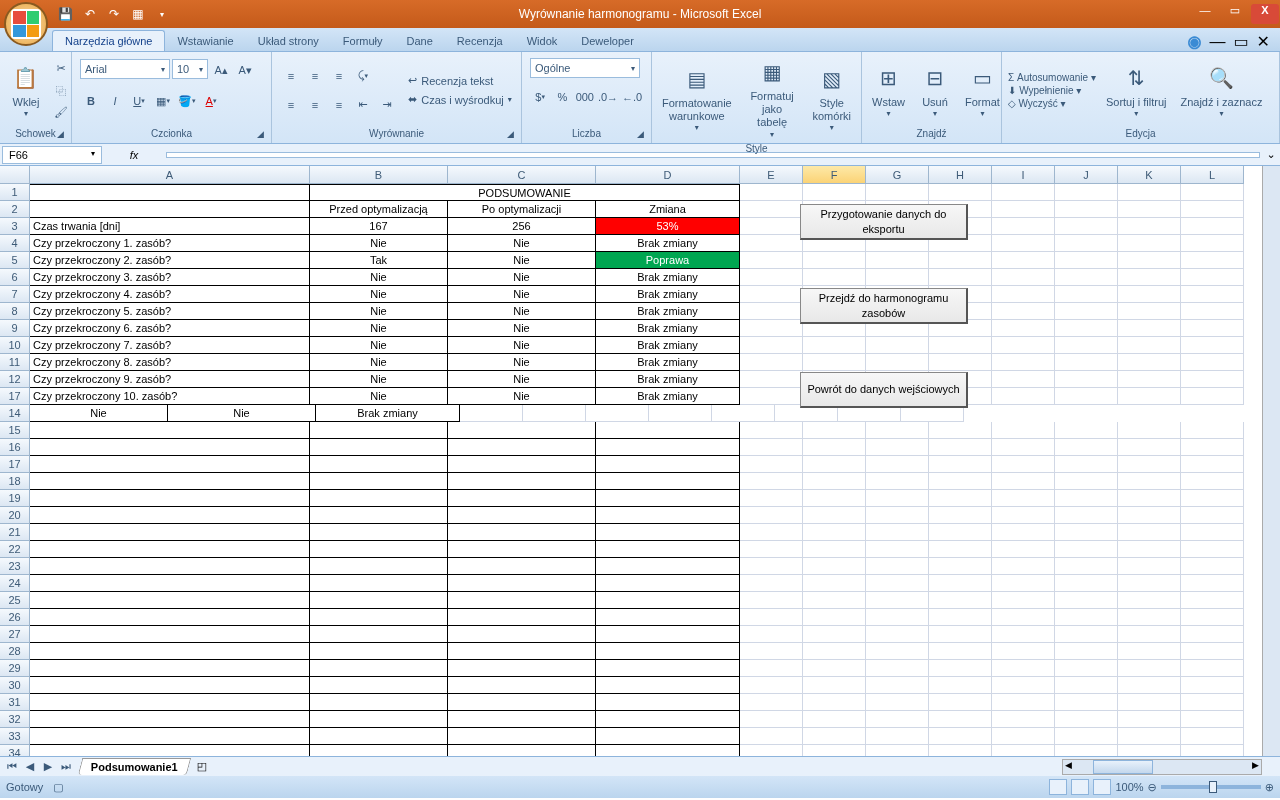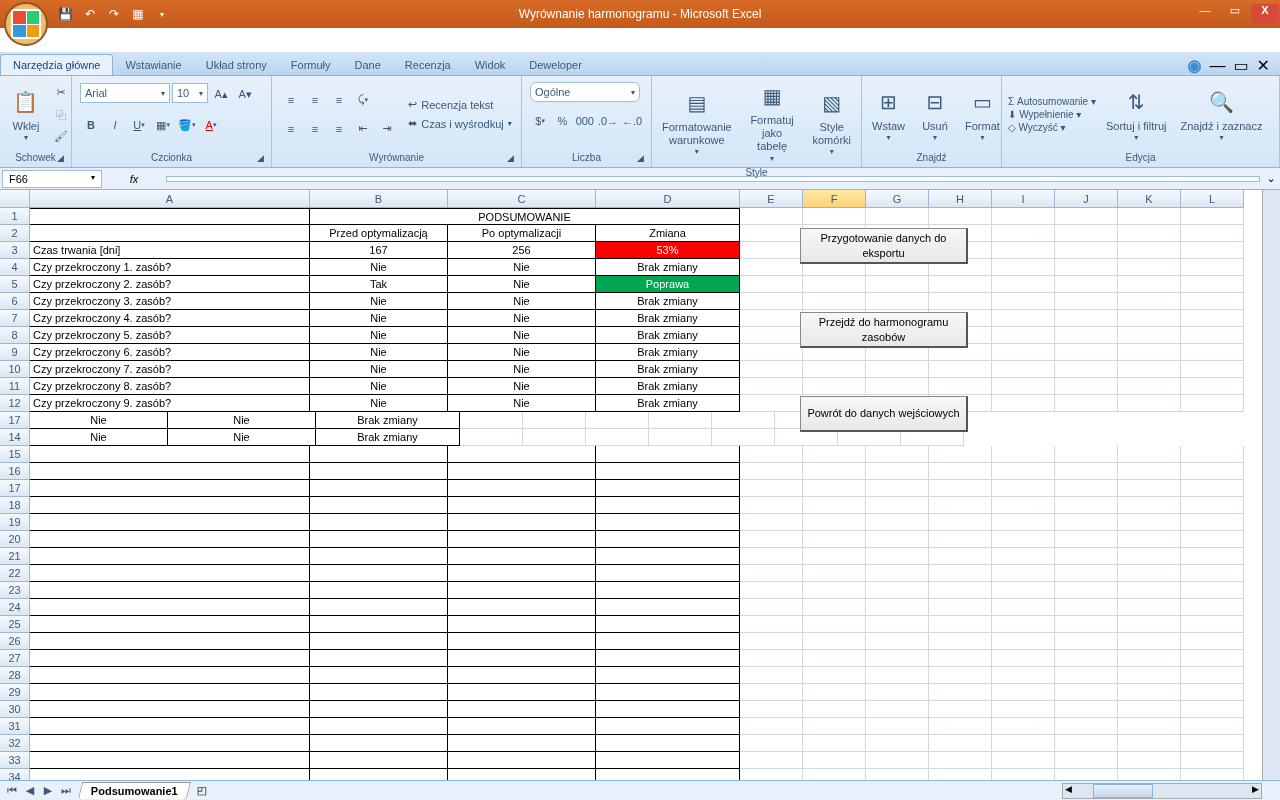--- a/index.html
+++ b/index.html
@@ -11,21 +11,21 @@
 .office-btn-inner { width: 30px; height: 30px; background: #fff; border-radius: 4px; display: grid; grid-template-columns: 1fr 1fr; grid-template-rows: 1fr 1fr; gap: 1px; padding: 2px; }
 .office-btn-inner div:nth-child(1){background:#e74c3c;} .office-btn-inner div:nth-child(2){background:#2ecc71;} .office-btn-inner div:nth-child(3){background:#3498db;} .office-btn-inner div:nth-child(4){background:#f39c12;}
 .qat { margin-left: 56px; display: flex; gap: 4px; align-items: center; }
 .qat-btn { width: 20px; height: 20px; display: flex; align-items: center; justify-content: center; font-size: 12px; color: #fff; }
 .title-text { position: absolute; left: 50%; transform: translateX(-50%); }
 .win-controls { margin-left: auto; display: flex; }
 .win-btn { width: 28px; height: 20px; text-align: center; color: #fff; font-size: 11px; margin: 0 1px; }
 .win-btn.close { background: #d84a38; border-radius: 3px; font-weight: bold; }
 
 
-.ribbon-tabs { height: 24px; background: linear-gradient(#d3e5f7, #bbd5ee); display: flex; align-items: end; border-bottom: 1px solid #8db4dc; margin-top: 24px; }
+.ribbon-tabs { height: 24px; background: linear-gradient(#d3e5f7, #bbd5ee); display: flex; align-items: end; padding-left: 52px; border-bottom: 1px solid #8db4dc; }
 .ribbon-tab { padding: 4px 12px; font-size: 11px; color: #3b5a7a; cursor: pointer; }
 .ribbon-tab.active { background: #e8f1fb; border: 1px solid #8db4dc; border-bottom: none; border-radius: 3px 3px 0 0; color: #15428b; }
 .ribbon-help { margin-left: auto; padding-right: 10px; display: flex; gap: 8px; align-items: center; }
 
 
 .ribbon { height: 92px; background: linear-gradient(#e8f1fb, #d3e5f7); display: flex; border-bottom: 1px solid #8db4dc; font-size: 11px; color: #3b5a7a; }
 .rgroup { border-right: 1px solid #aac4de; display: flex; flex-direction: column; padding: 2px 4px; position: relative; }
 .rgroup-body { flex: 1; display: flex; align-items: center; gap: 2px; }
 .rgroup-label { text-align: center; font-size: 10px; padding: 2px 0; position: relative; }
 .dialog-launcher { position: absolute; right: 2px; bottom: 2px; width: 12px; height: 12px; font-size: 9px; color: #3b5a7a; }
@@ -205,21 +205,21 @@
             <span style="font-size:8px;">▾</span>
           </div>
       </div>
     </div>
     <div class="rgroup-label">Wyrównanie</div>
     <div class="dialog-launcher">◢</div>
   </div>
 
   <div class="rgroup" style="width:130px;">
     <div class="rgroup-body" style="flex-direction:column;align-items:stretch;padding:4px;">
-      <div class="combo" style="width:110px;border-radius:6px;">
+      <div class="combo" style="width:110px;">
           <span>Ogólne</span>
           <span style="margin-left:auto;font-size:8px;">▾</span>
         </div>
       <div class="small-row" style="margin-top:6px;">
         <div class="small-btn">$<span style="font-size:7px;">▾</span></div>
         <div class="small-btn">%</div>
         <div class="small-btn">000</div>
         <div class="small-btn">.0→</div>
         <div class="small-btn">←.0</div>
       </div>
@@ -494,20 +494,21 @@
         <div class="cell" style="width:63px;"></div>
         <div class="cell" style="width:63px;"></div>
         <div class="cell" style="width:63px;"></div>
         <div class="cell" style="width:63px;"></div>
         <div class="cell" style="width:63px;"></div>
         <div class="cell" style="width:63px;"></div>
         <div class="cell" style="width:63px;"></div>
       </div>
       <div class="row">
         <div class="row-h">17</div>
+        <div class="cell br bb" style="width:280px;">Czy przekroczony 10. zasób?</div>
         <div class="cell br bb c" style="width:138px;">Nie</div>
         <div class="cell br bb c" style="width:148px;">Nie</div>
         <div class="cell br bb c" style="width:144px;">Brak zmiany</div>
         <div class="cell" style="width:63px;"></div>
         <div class="cell" style="width:63px;"></div>
         <div class="cell" style="width:63px;"></div>
         <div class="cell" style="width:63px;"></div>
         <div class="cell" style="width:63px;"></div>
         <div class="cell" style="width:63px;"></div>
         <div class="cell" style="width:63px;"></div>

